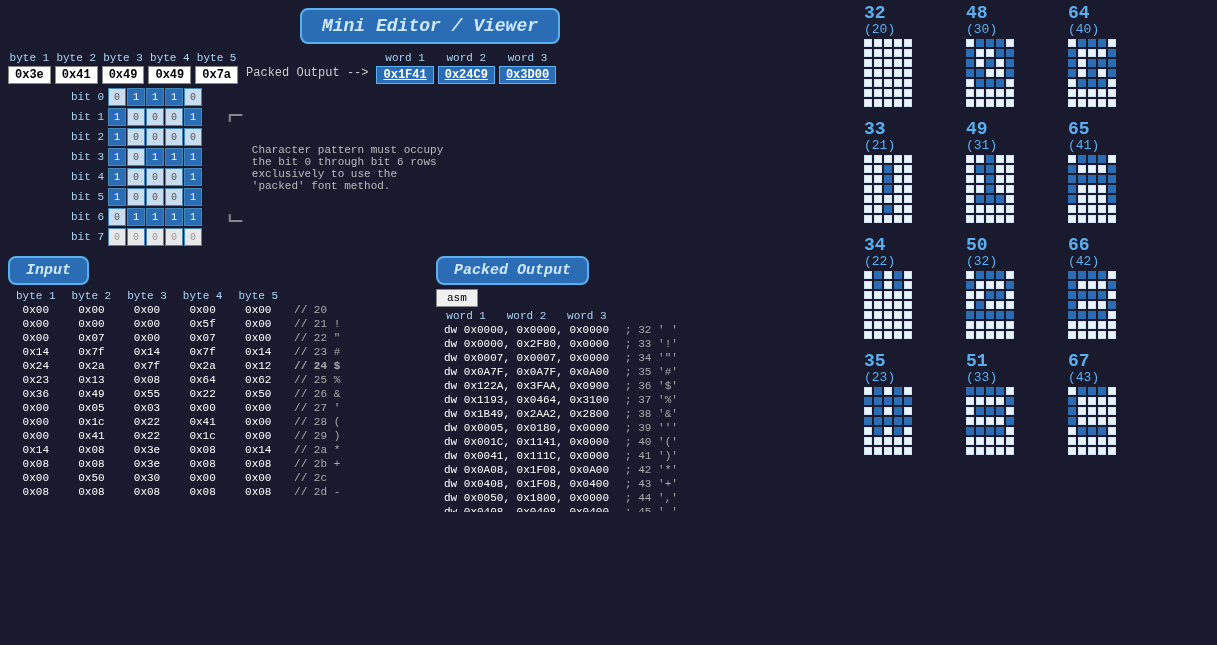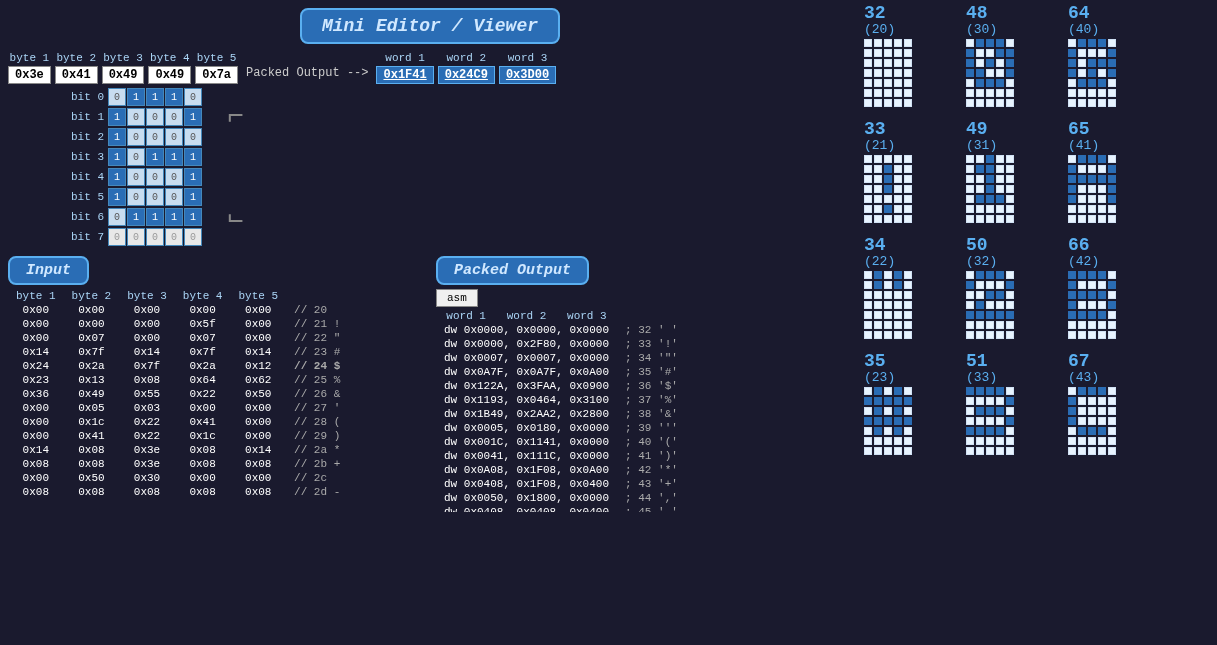--- a/index.html
+++ b/index.html
@@ -379,20 +379,21 @@
             <div class="bit-cell dim">0</div>
             <div class="bit-cell dim">0</div>
             <div class="bit-cell dim">0</div>
           </div>
         </div>
       <div style="display:flex;align-items:center;margin-left:8px;">
         <div style="display:flex;flex-direction:column;justify-content:space-between;height:130px;color:#888;font-size:28px;line-height:1;">
           <span>⌐</span>
           <span style="transform:scaleY(-1);display:inline-block;">⌐</span>
         </div>
+        <div class="annotation-text">Character pattern must occupy the bit 0 through bit 6 rows exclusively to use the 'packed' font method.</div>
       </div>
     </div>
 
     <div class="bottom-section">
       <div class="input-section">
         <div style="margin-bottom:4px;">
           <span class="section-label">Input</span>
         </div>
         <table class="data-table">
           <thead>

